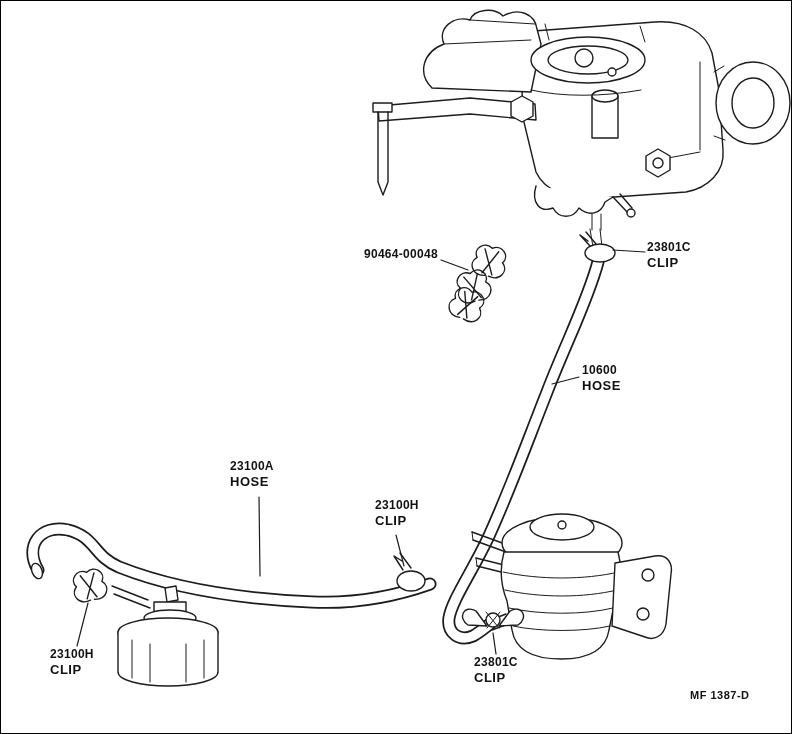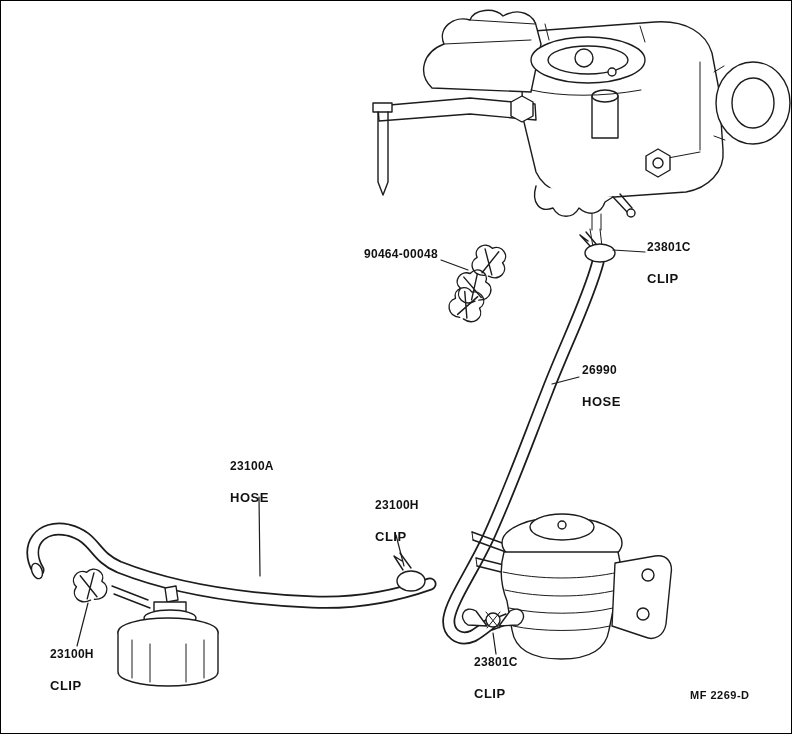--- a/index.html
+++ b/index.html
@@ -12,21 +12,21 @@
   .frame{position:absolute;inset:0;border:1px solid #000;pointer-events:none;}
   svg{position:absolute;left:0;top:0;}
   svg *{stroke:#1c1c1c;stroke-width:1.4;fill:none;stroke-linecap:round;stroke-linejoin:round;}
   svg .fw{fill:#ffffff;}
   svg .hose-outer{stroke-width:13;stroke:#1c1c1c;}
   svg .hose-inner{stroke-width:9.5;stroke:#ffffff;}
   svg .leader{stroke-width:1.2;}
   svg .thin{stroke-width:1;}
   .callout{position:absolute;font-weight:bold;line-height:1.05;white-space:nowrap;}
   .callout .pn{font-size:12px;letter-spacing:.3px;display:block;}
-  .callout .sub{font-size:13px;letter-spacing:.5px;display:block;margin-top:18px;}
+  .callout .sub{font-size:13px;letter-spacing:.5px;display:block;margin-top:2px;}
   .footer-code{position:absolute;left:690px;top:689px;font-size:11px;letter-spacing:.5px;font-weight:bold;}
 </style>
 </head>
 <body>
 
 <div class="frame"></div>
 
 <svg width="792" height="734" viewBox="0 0 792 734">
   <defs>
     <g id="springclip">
@@ -158,21 +158,21 @@
 <div class="callout" style="left:322px;top:248px;width:116px;text-align:right;">
   <span class="pn">90464-00048</span>
 </div>
 
 <div class="callout" style="left:647px;top:241px;">
   <span class="pn">23801C</span>
   <span class="sub">CLIP</span>
 </div>
 
 <div class="callout" style="left:582px;top:364px;">
-  <span class="pn">26990</span>
+  <span class="pn">10600</span>
   <span class="sub">HOSE</span>
 </div>
 
 <div class="callout" style="left:230px;top:460px;">
   <span class="pn">23100A</span>
   <span class="sub">HOSE</span>
 </div>
 
 <div class="callout" style="left:375px;top:499px;">
   <span class="pn">23100H</span>
@@ -182,13 +182,13 @@
 <div class="callout" style="left:50px;top:648px;">
   <span class="pn">23100H</span>
   <span class="sub">CLIP</span>
 </div>
 
 <div class="callout" style="left:474px;top:656px;">
   <span class="pn">23801C</span>
   <span class="sub">CLIP</span>
 </div>
 
-<div class="footer-code">MF  2269-D</div>
+<div class="footer-code">MF  1387-D</div>
 
 </body></html>

